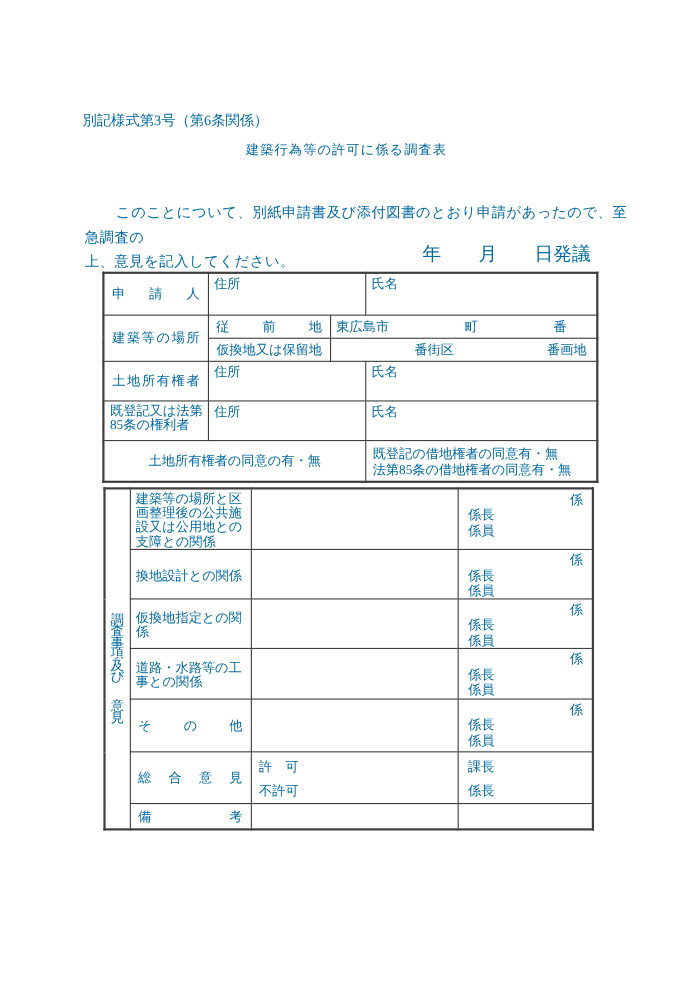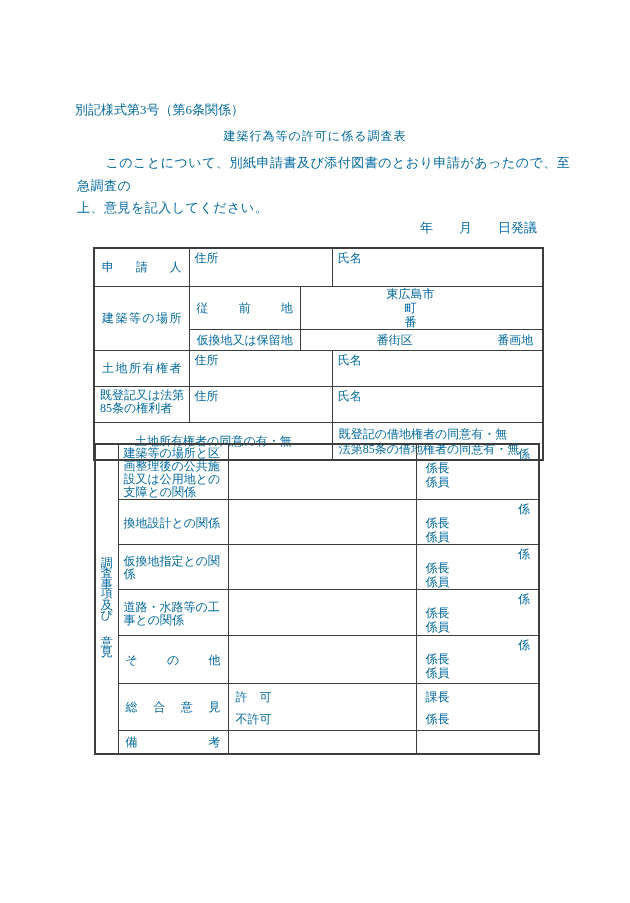--- a/index.html
+++ b/index.html
@@ -4,37 +4,37 @@
 <style>
   html,body{margin:0;padding:0;background:#e8e8e8;}
   .page{
     position:relative;width:630px;height:903px;background:#ffffff;
     font-family:"Liberation Serif","DejaVu Serif",serif;
     color:#0369a1;margin:0 auto;overflow:hidden;
   }
   .abs{position:absolute;}
   .form-number{left:75px;top:101px;font-size:13px;}
   .doc-title{left:0;top:128px;width:630px;text-align:center;font-size:12px;letter-spacing:1px;}
-  .intro{left:77px;top:152px;width:500px;font-size:13px;line-height:22.5px;
+  .intro{left:77px;top:182px;width:500px;font-size:13px;line-height:22.5px;
          white-space:pre-line;text-indent:15px;letter-spacing:0.5px;}
-  .date-line{left:0;top:219px;width:537px;text-align:right;font-size:13px;}
+  .date-line{left:0;top:219px;width:537px;text-align:right;font-size:17px;}
 
   table{border-collapse:collapse;table-layout:fixed;}
   .t1{left:93px;top:247px;}
   .t2{left:94px;top:443px;}
   .t1,.t2{border:2px solid #3e3e3e;}
   td{border:1px solid #3e3e3e;padding:0;vertical-align:top;
      font-size:12px;line-height:14px;overflow:hidden;}
   td.vm{vertical-align:middle;}
 
   .spread{display:flex;justify-content:space-between;padding:0 7px;}
   .spread span{display:block;}
   .flab{padding:2px 5px;}
   .lbl2{padding:2px 4px 0 5px;line-height:13px;white-space:pre-line;font-family:Liberation Serif, serif;}
-  .loc1{display:flex;justify-content:space-between;align-items:center;padding:0 27px 0 5px;flex-direction:column;}
+  .loc1{display:flex;justify-content:space-between;align-items:center;padding:0 27px 0 5px;}
   .loc2{display:flex;align-items:center;padding:0 9px 0 0;}
   .loc2 .b1{margin-left:76px;}
   .loc2 .b2{margin-left:auto;}
   .consent-left{text-align:center;}
   .consent-right{padding:4px 18px 2px 6px;}
   .consent-line{display:flex;line-height:15px;}
 
   .vcell{text-align:center;}
   .vside{writing-mode:vertical-rl;text-orientation:upright;
          letter-spacing:11px;font-size:12px;display:inline-block;}

